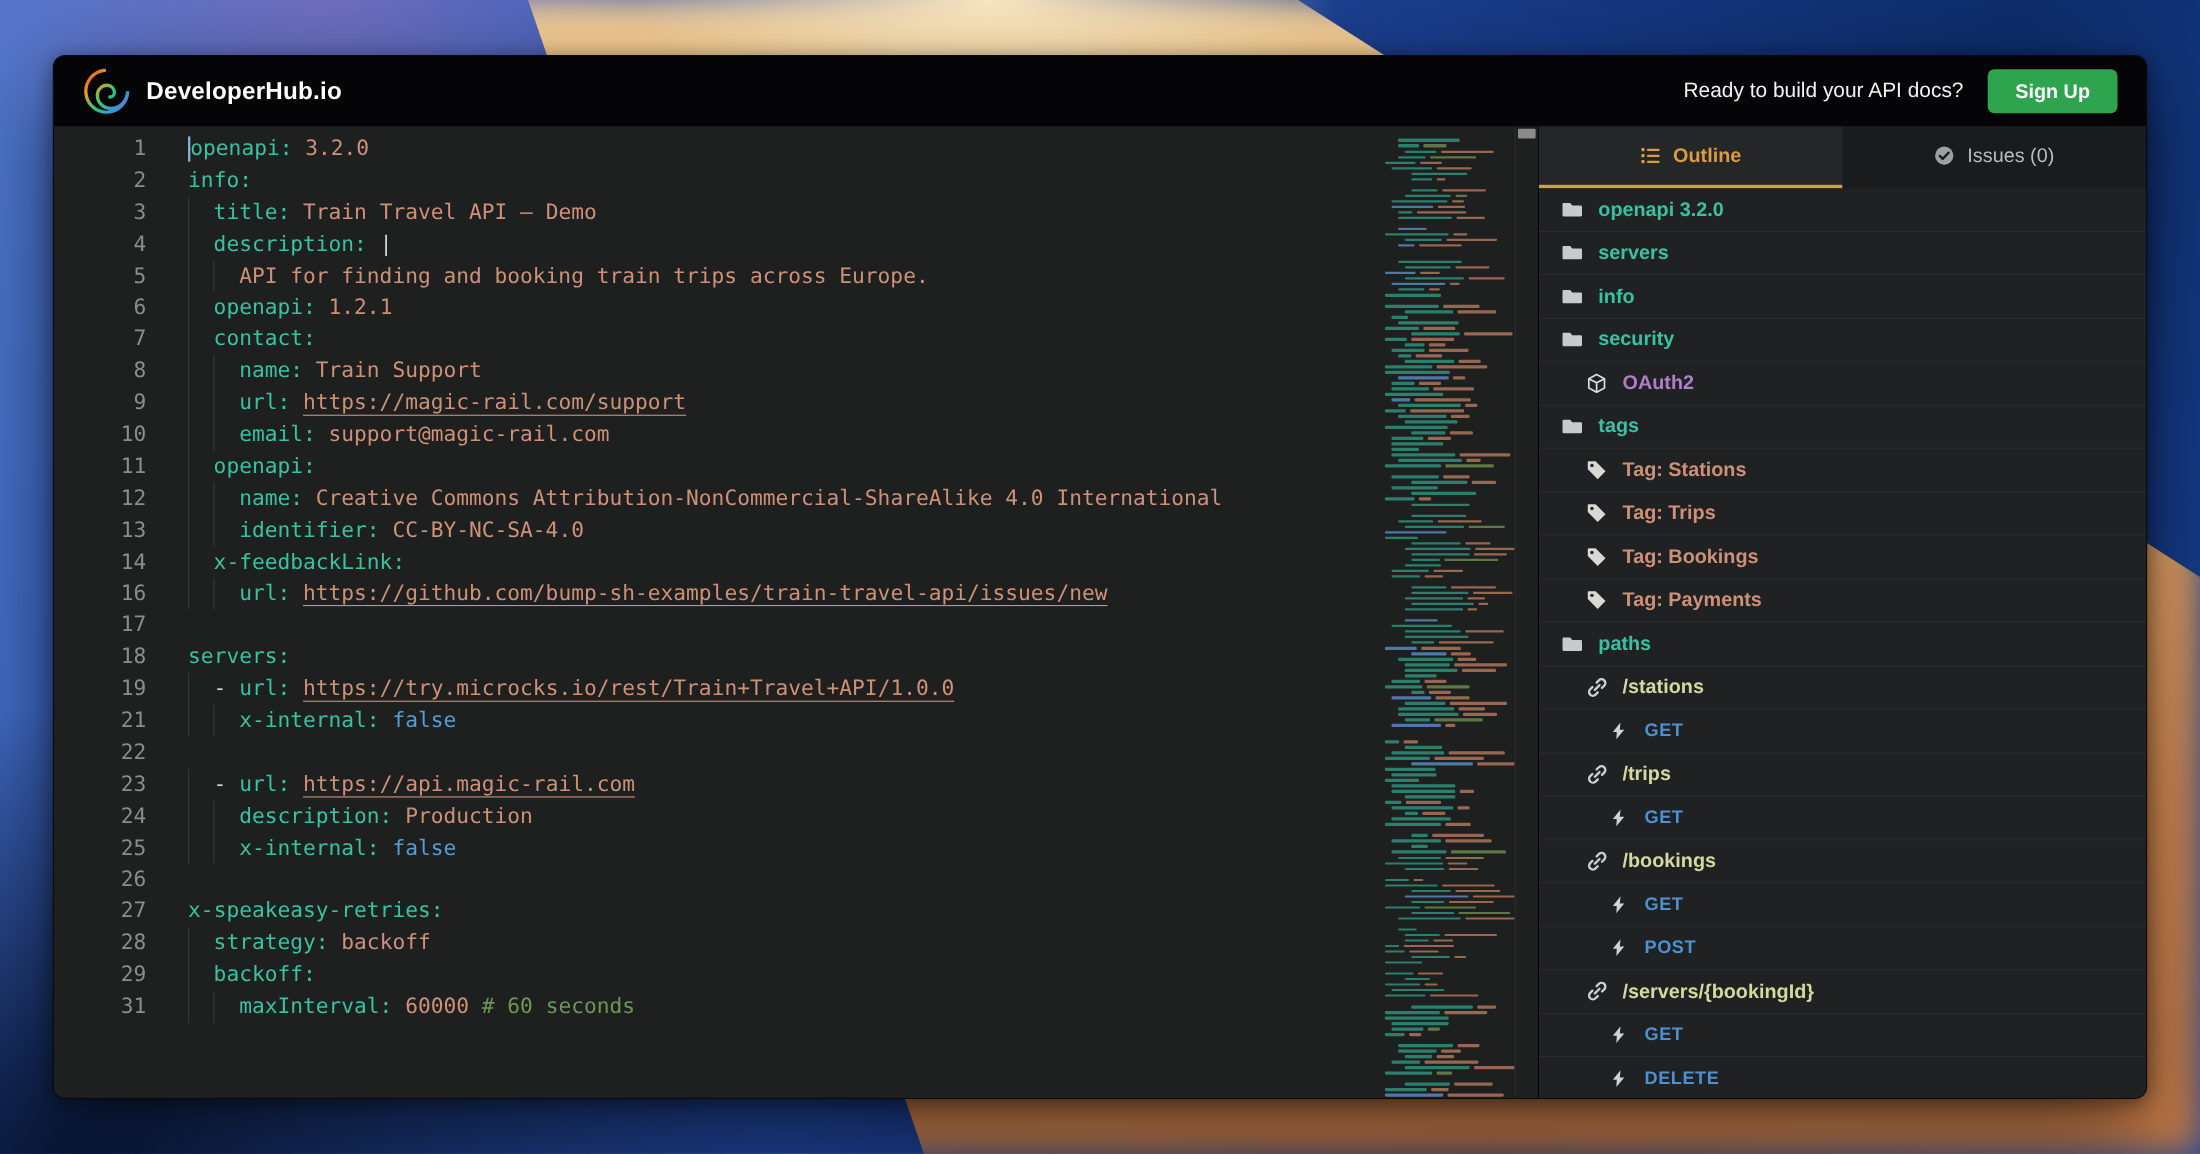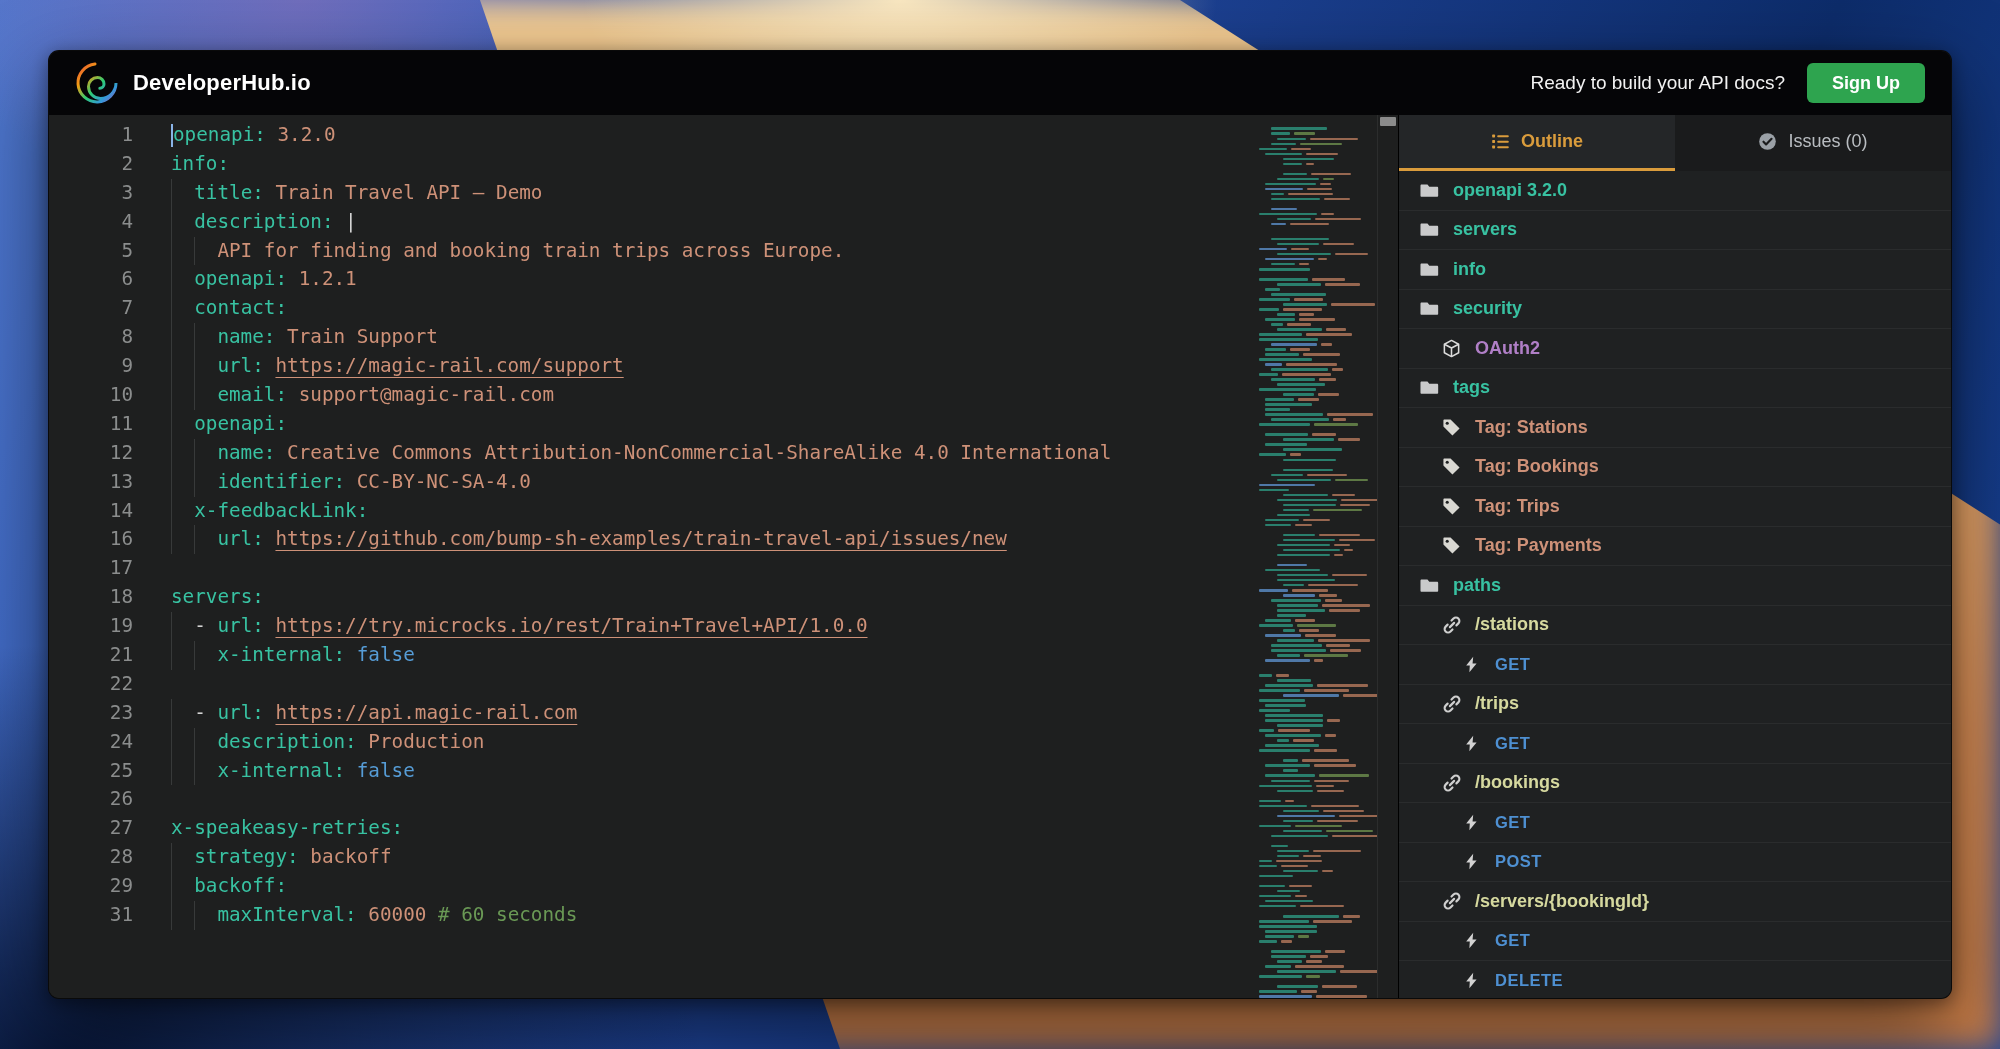--- a/index.html
+++ b/index.html
@@ -423,30 +423,30 @@
             </span>
             <span class="olbl k-tag">Tag: Stations</span>
           </div>
           <div class="orow lvl1">
             <span class="oic">
               <svg width="19" height="19" viewBox="0 0 16 16">
                 <path d="M1.2 1.8v5.4l7.6 7.6 6-6-7.6-7.6H1.8c-.3 0-.6.3-.6.6z" fill="#d9d8d2"></path>
                 <circle cx="4.4" cy="4.4" r="1.3" fill="#1f2122"></circle>
               </svg>
             </span>
-            <span class="olbl k-tag">Tag: Bookings</span>
+            <span class="olbl k-tag">Tag: Trips</span>
           </div>
           <div class="orow lvl1">
             <span class="oic">
               <svg width="19" height="19" viewBox="0 0 16 16">
                 <path d="M1.2 1.8v5.4l7.6 7.6 6-6-7.6-7.6H1.8c-.3 0-.6.3-.6.6z" fill="#d9d8d2"></path>
                 <circle cx="4.4" cy="4.4" r="1.3" fill="#1f2122"></circle>
               </svg>
             </span>
-            <span class="olbl k-tag">Tag: Trips</span>
+            <span class="olbl k-tag">Tag: Bookings</span>
           </div>
           <div class="orow lvl1">
             <span class="oic">
               <svg width="19" height="19" viewBox="0 0 16 16">
                 <path d="M1.2 1.8v5.4l7.6 7.6 6-6-7.6-7.6H1.8c-.3 0-.6.3-.6.6z" fill="#d9d8d2"></path>
                 <circle cx="4.4" cy="4.4" r="1.3" fill="#1f2122"></circle>
               </svg>
             </span>
             <span class="olbl k-tag">Tag: Payments</span>
           </div>

